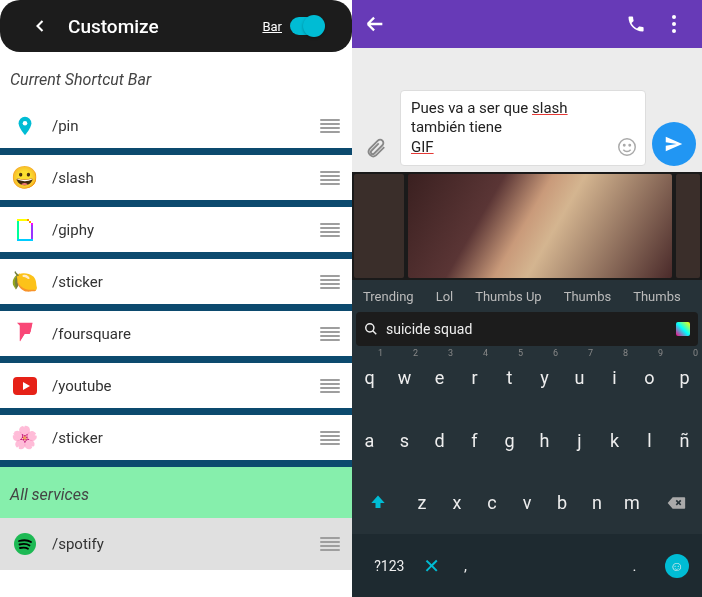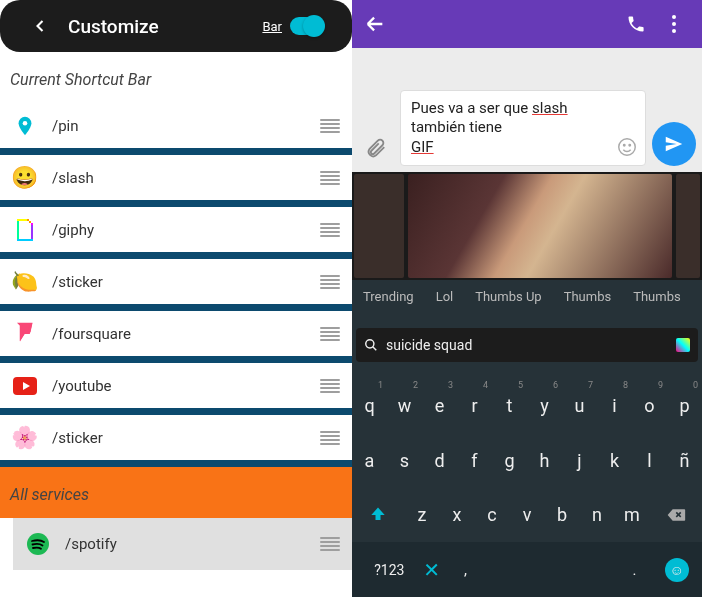--- a/index.html
+++ b/index.html
@@ -8,29 +8,29 @@
 
 .left { width: 352px; height: 100%; background: #fff; }
 .left-header { background: #1c1c1c; color: #fff; height: 52px; display: flex; align-items: center; padding: 0 28px; border-radius: 20px; }
 .left-header .back { width: 24px; height: 24px; display: flex; align-items: center; justify-content: center; }
 .left-header .title { font-size: 19px; font-weight: 500; margin-left: 16px; flex: 1; }
 .left-header .bar-label { font-size: 13px; margin-right: 8px; text-decoration: underline; }
 .toggle { width: 34px; height: 18px; border-radius: 10px; background: #00bcd4; position: relative; }
 .toggle::after { content: ''; position: absolute; right: -1px; top: -2px; width: 22px; height: 22px; background: #00bcd4; border-radius: 50%; box-shadow: 0 1px 3px rgba(0,0,0,0.3); }
 
 .section-title { font-size: 16px; color: #444; padding: 18px 10px 14px; font-style: italic; }
-.all-services .section-title { background: #f97316; }
+.all-services .section-title { background: #86efac; }
 
 .shortcut-row { height: 52px; display: flex; align-items: center; padding: 0 12px; border-bottom: 7px solid #0c4a6e; }
 .shortcut-row .icon { width: 26px; height: 26px; display: flex; align-items: center; justify-content: center; font-size: 20px; }
 .shortcut-row .label { margin-left: 14px; flex: 1; font-size: 15px; color: #333; }
 .drag { width: 20px; display: flex; flex-direction: column; gap: 2px; }
 .drag span { height: 2px; background: #9e9e9e; border-radius: 1px; }
 
-.all-services-rows .shortcut-row { background: #e0e0e0; border-bottom: none; margin-left: 13px; }
+.all-services-rows .shortcut-row { background: #e0e0e0; border-bottom: none; }
 
 
 .right { width: 350px; height: 100%; background: #263238; display: flex; flex-direction: column; }
 .chat-header { height: 48px; background: #673ab7; display: flex; align-items: center; padding: 0 12px; }
 .chat-header .back { width: 24px; height: 24px; color: #fff; flex: 1; display: flex; align-items: center; }
 .chat-header .icon-btn { width: 32px; height: 32px; display: flex; align-items: center; justify-content: center; color: #fff; margin-left: 6px; }
 
 .chat-area { background: #ececec; height: 124px; display: flex; align-items: flex-end; padding: 6px; gap: 6px; }
 .attach { width: 36px; height: 36px; display: flex; align-items: center; justify-content: center; color: #888; }
 .msg-box { flex: 1; background: #fff; border: 1px solid #ddd; border-radius: 4px; padding: 8px 36px 8px 10px; position: relative; font-size: 15px; line-height: 1.3; color: #222; }
@@ -40,21 +40,21 @@
 
 .gif-row { height: 108px; background: #1a1a1a; display: flex; gap: 4px; padding: 2px; }
 .gif-thumb { background: #3a2e2a; border-radius: 2px; }
 .gif-thumb.small { width: 50px; }
 .gif-thumb.big { flex: 1; background: linear-gradient(120deg, #3a2020 0%, #5a3535 30%, #c99a7a 45%, #d4b590 55%, #4a2a2a 100%); position:relative; overflow:hidden;}
 .gif-thumb.tiny { width: 24px; }
 
 .cat-row { height: 32px; display: flex; align-items: center; padding: 0 0; color: #bbb; font-size: 13px; gap: 0; }
 .cat-row span { padding: 0 11px; white-space: nowrap; }
 
-.search-row { height: 34px; display: flex; align-items: center; background: #1c1c1c; margin: 16px 4px; border-radius: 4px; padding: 0 8px; color: #eee; font-size: 14px; gap: 8px; }
+.search-row { height: 34px; display: flex; align-items: center; background: #1c1c1c; margin: 0 4px; border-radius: 4px; padding: 0 8px; color: #eee; font-size: 14px; gap: 8px; }
 .search-row .sq { margin-left: auto; width: 14px; height: 14px; background: linear-gradient(45deg,#ff0080,#00ffff,#ffff00); border-radius: 2px; }
 
 .kb { flex: 1; display: flex; flex-direction: column; }
 .kb-row { flex: 1; display: flex; color: #eee; font-size: 18px; }
 .kb-row.nums .key { position: relative; }
 .kb-row.nums .key::before { content: attr(data-num); position: absolute; top: 2px; right: 4px; font-size: 9px; color: #888; }
 .key { flex: 1; display: flex; align-items: center; justify-content: center; }
 .key.wide { flex: 1.5; }
 .key.shift svg, .key.bksp svg { width: 20px; height: 20px; }
 .kb-row.bottom { background: #1e2a30; }

